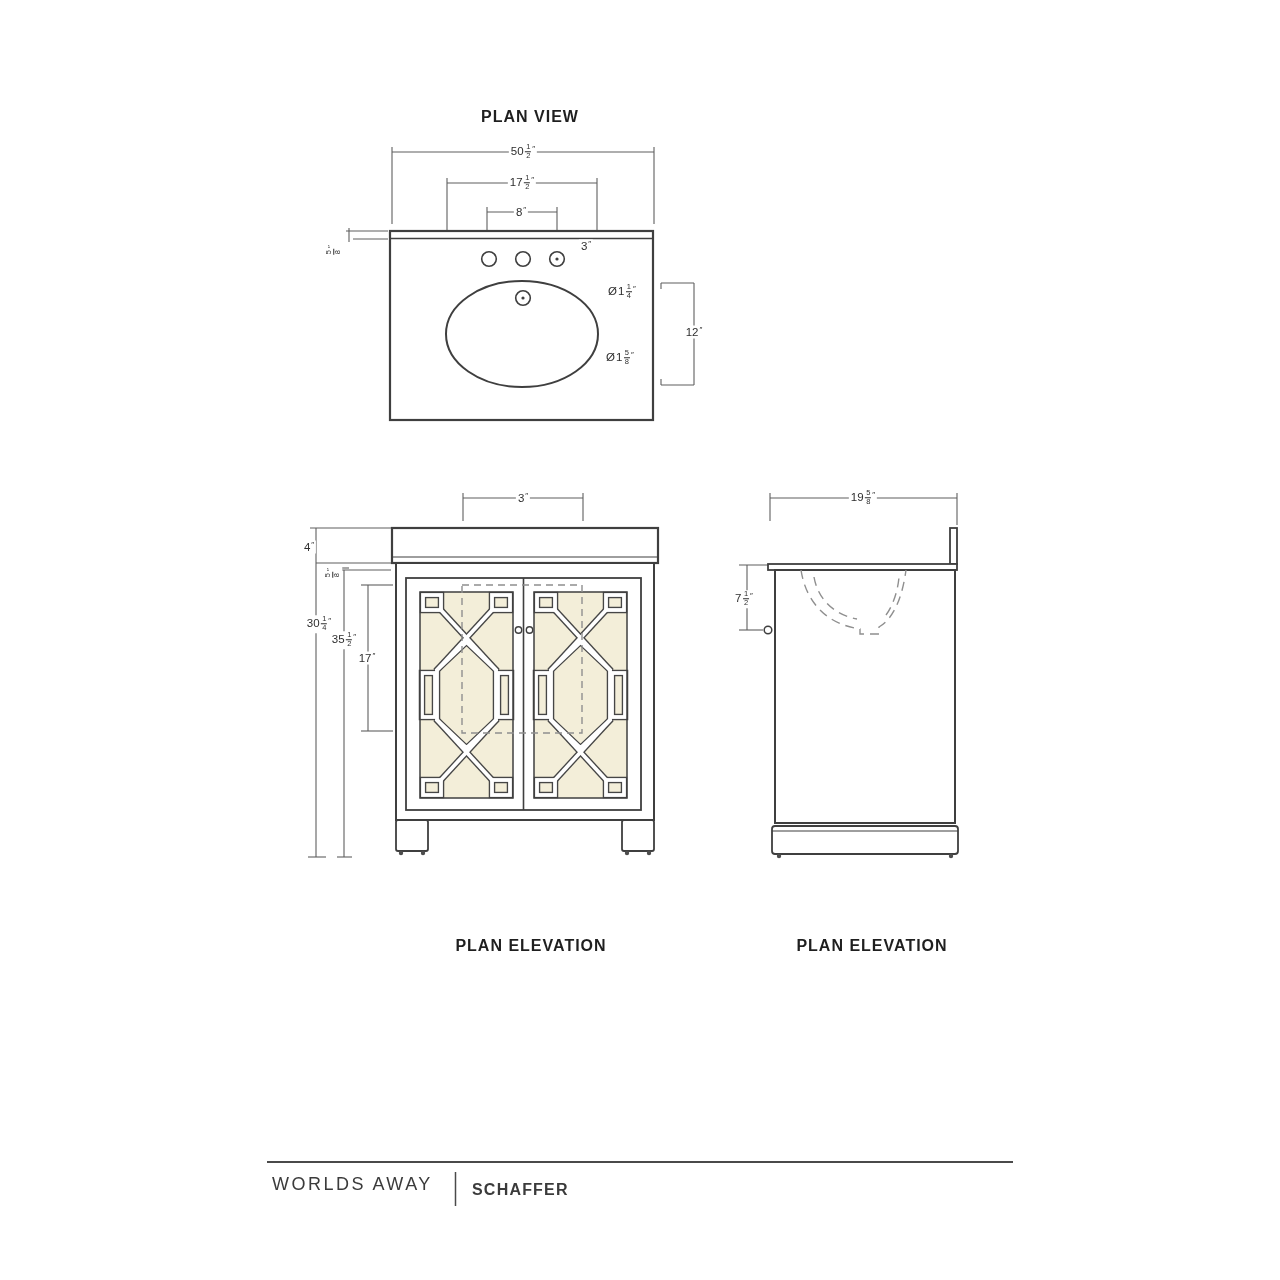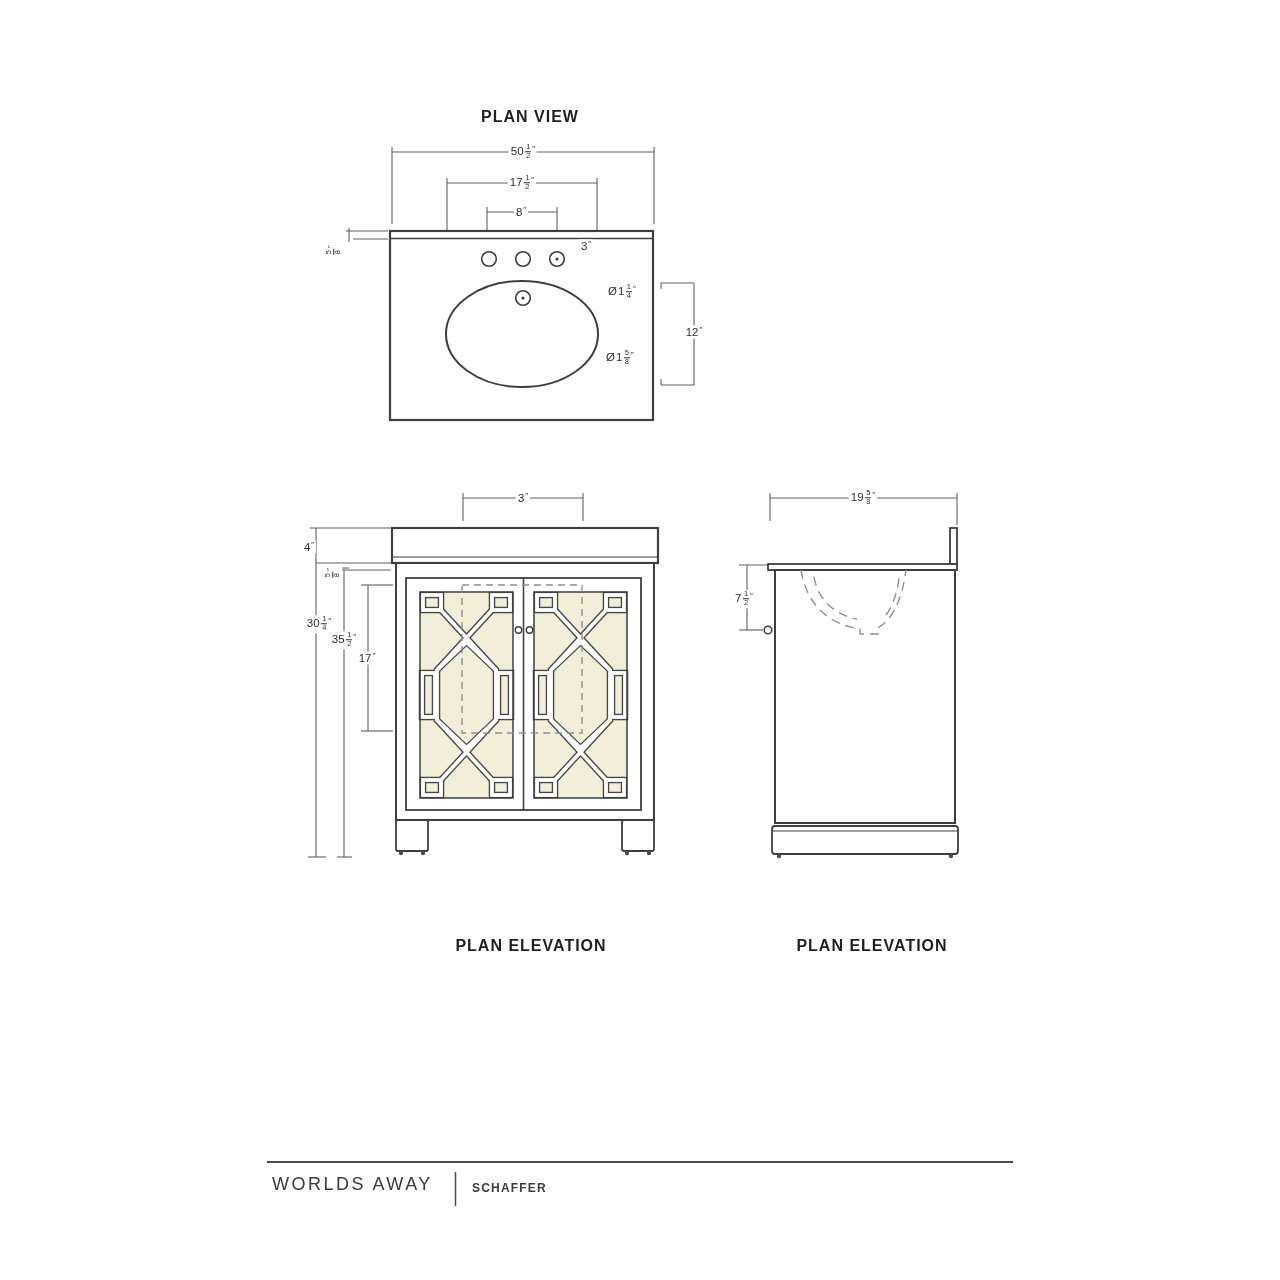--- a/index.html
+++ b/index.html
@@ -30,21 +30,21 @@
   .fr .n{border-bottom:1px solid #2e2e2e;padding:0 1px;}
   .fr .d{padding:0 1px;}
   .dia{margin-right:1px;}
   .um{font-size:8px;margin:-7px 0 0 1px;}
 
   
   .vtitle{position:absolute;transform:translateX(-50%);font-size:16px;font-weight:600;
           letter-spacing:1px;color:#1f1f1f;white-space:nowrap;}
   .brand{position:absolute;left:272px;top:1174px;font-size:18px;font-weight:400;
          letter-spacing:2.5px;color:#3b3b3b;white-space:nowrap;}
-  .product{position:absolute;left:472px;top:1181px;font-size:12px;font-weight:600;
+  .product{position:absolute;left:472px;top:1181px;font-size:16px;font-weight:600;
          letter-spacing:1.2px;color:#3b3b3b;white-space:nowrap;}
 </style>
 </head>
 <body>
 
 <div id="canvas">
 
 <svg width="1280" height="1280" viewBox="0 0 1280 1280">
   <defs>
     <g id="fretgeo" fill="none">

